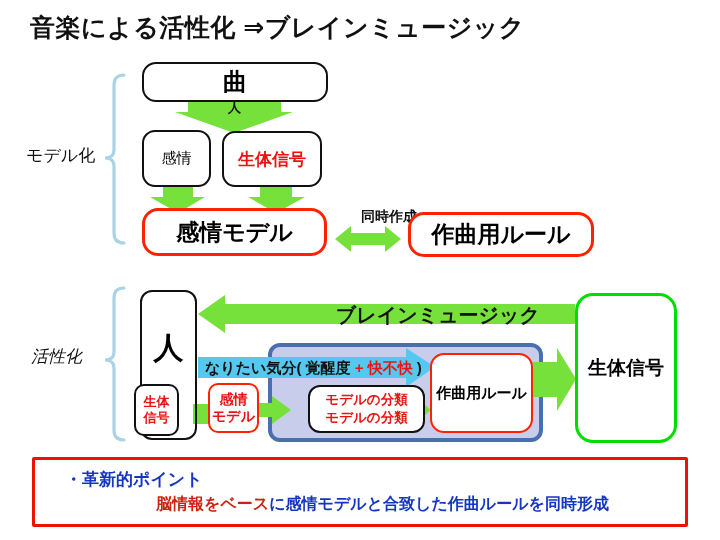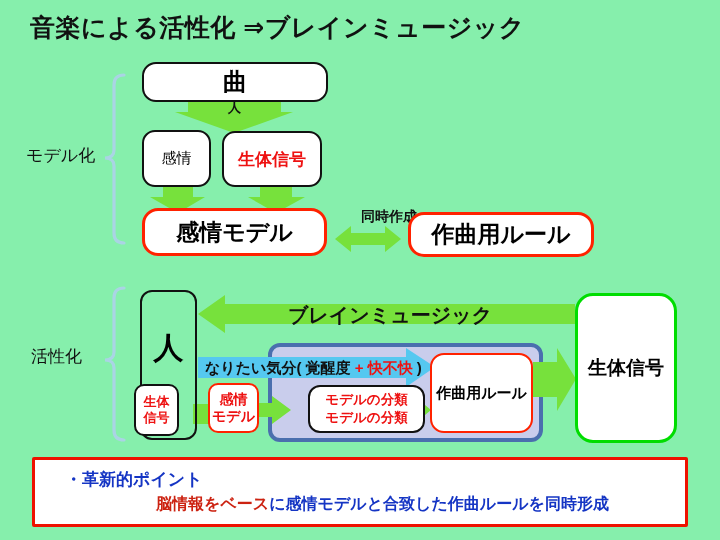--- a/index.html
+++ b/index.html
@@ -1,17 +1,17 @@
 <!DOCTYPE html>
 <html><head>
 <meta charset="utf-8">
 <style>
   html,body{margin:0;padding:0;background:#888;}
   body{font-family:"Liberation Sans","DejaVu Sans",sans-serif;}
-  .slide{position:relative;width:720px;height:540px;background:#86efac;overflow:hidden;margin:0 auto;}
+  .slide{position:relative;width:720px;height:540px;background:#ffffff;overflow:hidden;margin:0 auto;}
   .abs{position:absolute;}
   .box{position:absolute;background:#ffffff;display:flex;align-items:center;justify-content:center;box-sizing:border-box;}
   .z1{z-index:1}.z2{z-index:2}.z3{z-index:3}.z4{z-index:4}
   .title{left:30px;top:11px;font-size:25px;font-weight:bold;color:#111;letter-spacing:0.5px;white-space:nowrap;}
   .bracket-label{font-size:17px;color:#111;font-weight:500;white-space:nowrap;}
   .black-border{border:2.2px solid #111;}
   .red-border{border:3px solid #ff2200;}
   .bold{font-weight:bold;}
   .red-text{color:#ee1111;}
   .center-text{text-align:center;}
@@ -73,35 +73,35 @@
   <div class="box black-border z3" style="left:222px;top:131px;width:100px;height:56px;border-radius:13px;font-size:17px;">
     <span class="bold red-text">生体信号</span>
   </div>
 
   <div class="abs z3 bold nowrap" style="left:337px;top:208px;font-size:14px;color:#111;margin-left:24px;">同時作成</div>
 
   <div class="box red-border z3" style="left:408px;top:212px;width:186px;height:45px;border-radius:16px;font-size:23px;font-weight:bold;">
     <span>作曲用ルール</span>
   </div>
 
-  <div class="abs bracket-label z3" style="left:31px;top:345px;">活性化</div>
+  <div class="abs bracket-label z3" style="left:31px;top:345px;font-style:italic;">活性化</div>
 
   <div class="box z3" style="left:140px;top:290px;width:57px;height:150px;background:transparent;border:2.2px solid #111;border-radius:12px;align-items:flex-start;padding-top:36px;font-size:30px;font-weight:bold;">
     <span>人</span>
   </div>
 
   <div class="box black-border z4 center-text" style="left:134px;top:384px;width:45px;height:52px;border-radius:10px;font-size:13px;line-height:1.2;border-width:2px;">
     <span class="bold red-text"><span>生体</span><br><span>信号</span></span>
   </div>
 
   <div class="box z3 center-text" style="left:208px;top:383px;width:51px;height:50px;border:2.5px solid #ff2200;border-radius:10px;font-size:14px;line-height:1.22;">
     <span class="bold red-text"><span>感情</span><br><span>モデル</span></span>
   </div>
 
-  <div class="abs z3 bold center-text" style="left:240px;top:302px;width:300px;font-size:20px;color:#111;">ブレインミュージック</div>
+  <div class="abs z3 bold center-text" style="left:240px;top:302px;width:300px;font-size:20px;color:#111;text-align:right;">ブレインミュージック</div>
 
   <div class="abs z3 bold nowrap" style="left:205px;top:359px;font-size:15px;color:#111;">
     <span>なりたい気分( 覚醒度 </span><span class="red-text">+ 快不快</span><span> )</span>
   </div>
 
   <div class="box black-border z3 center-text" style="left:308px;top:385px;width:117px;height:48px;border-radius:12px;font-size:13.5px;line-height:1.3;border-width:2px;">
     <span class="bold red-text"><span>モデルの分類</span><br><span>モデルの分類</span></span>
   </div>
 
   <div class="box z3" style="left:430px;top:353px;width:103px;height:80px;border:2.5px solid #ff2200;border-radius:14px;font-size:15px;font-weight:bold;">

